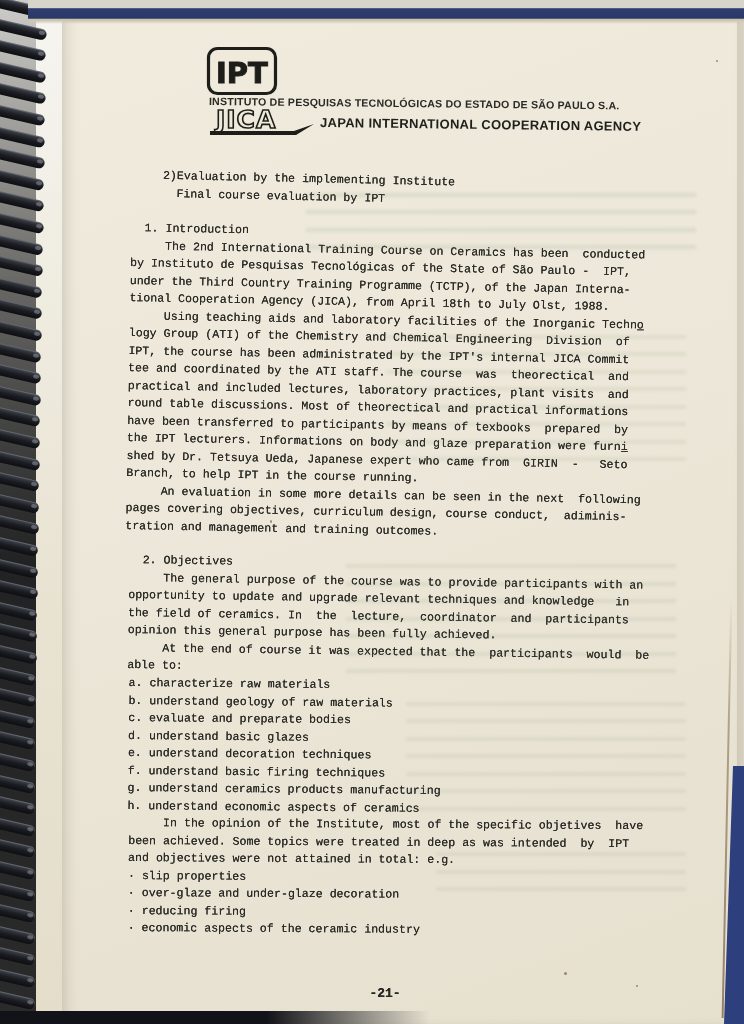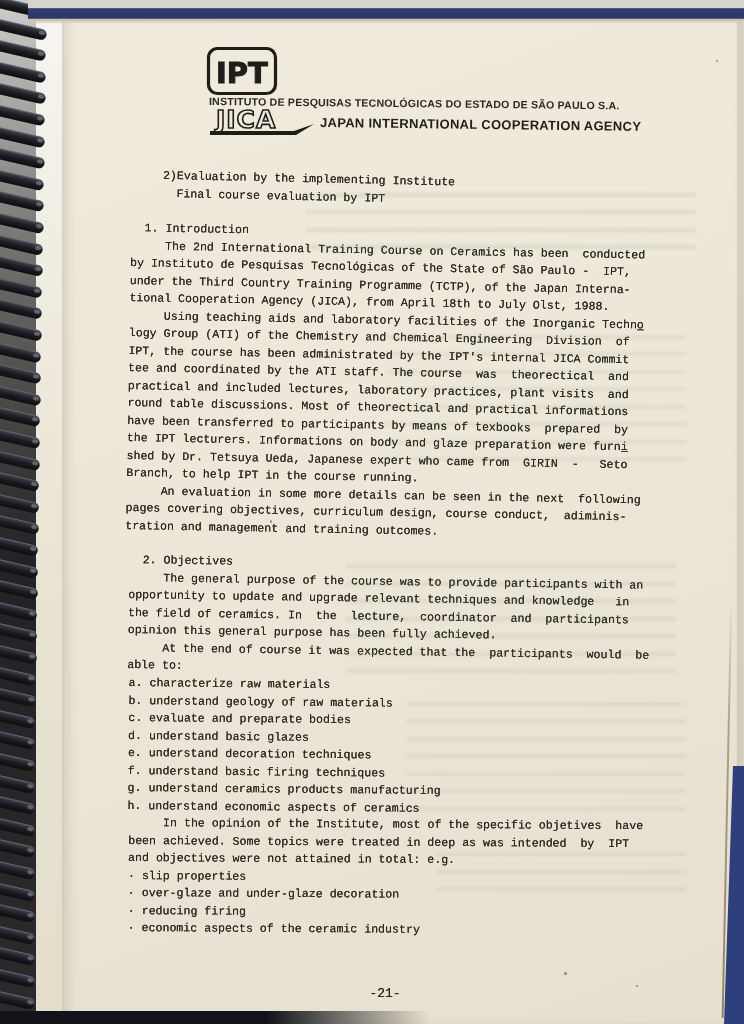--- a/index.html
+++ b/index.html
@@ -90,21 +90,21 @@
   }
   .tilt-a{transform:rotate(1.3deg);margin-bottom:17.5px;}
   .tilt-b{transform:rotate(1.05deg);margin-bottom:17.5px;}
   .tilt-c{transform:rotate(.85deg);}
   .tilt-d{transform:rotate(.55deg);}
   .tilt-e{transform:rotate(.35deg);}
 
   .page-number{
     position:absolute;left:289px;top:986px;width:80px;text-align:center;
     font-family:"Liberation Mono","DejaVu Sans Mono",monospace;
-    font-size:13px;font-weight:normal;color:#262622;text-shadow:0 0 .4px currentColor;
+    font-size:13px;font-weight:bold;color:#262622;text-shadow:0 0 .4px currentColor;
   }
 
   
   .bleed{
     position:absolute;pointer-events:none;opacity:.14;filter:blur(1.4px);
     background:repeating-linear-gradient(0deg,rgba(0,0,0,0) 0 9px,#7b8f72 9px 13px,rgba(0,0,0,0) 13px 17.5px);
   }
   .bleed-1{left:250px;top:186px;width:390px;height:72px;}
   .bleed-2{left:330px;top:330px;width:300px;height:140px;opacity:.1;}
   .bleed-3{left:290px;top:552px;width:330px;height:130px;opacity:.12;}

